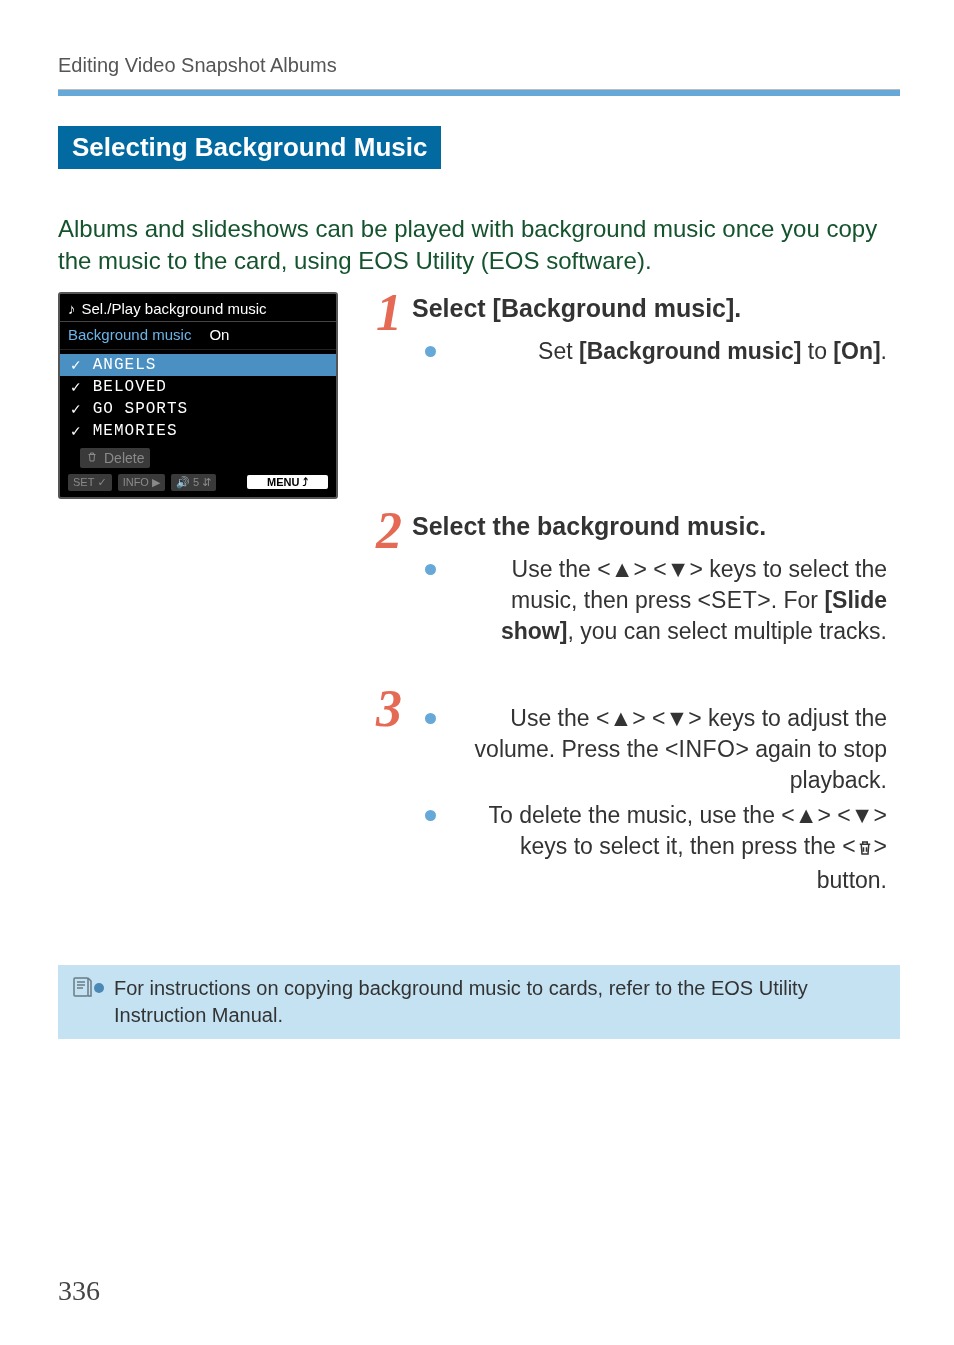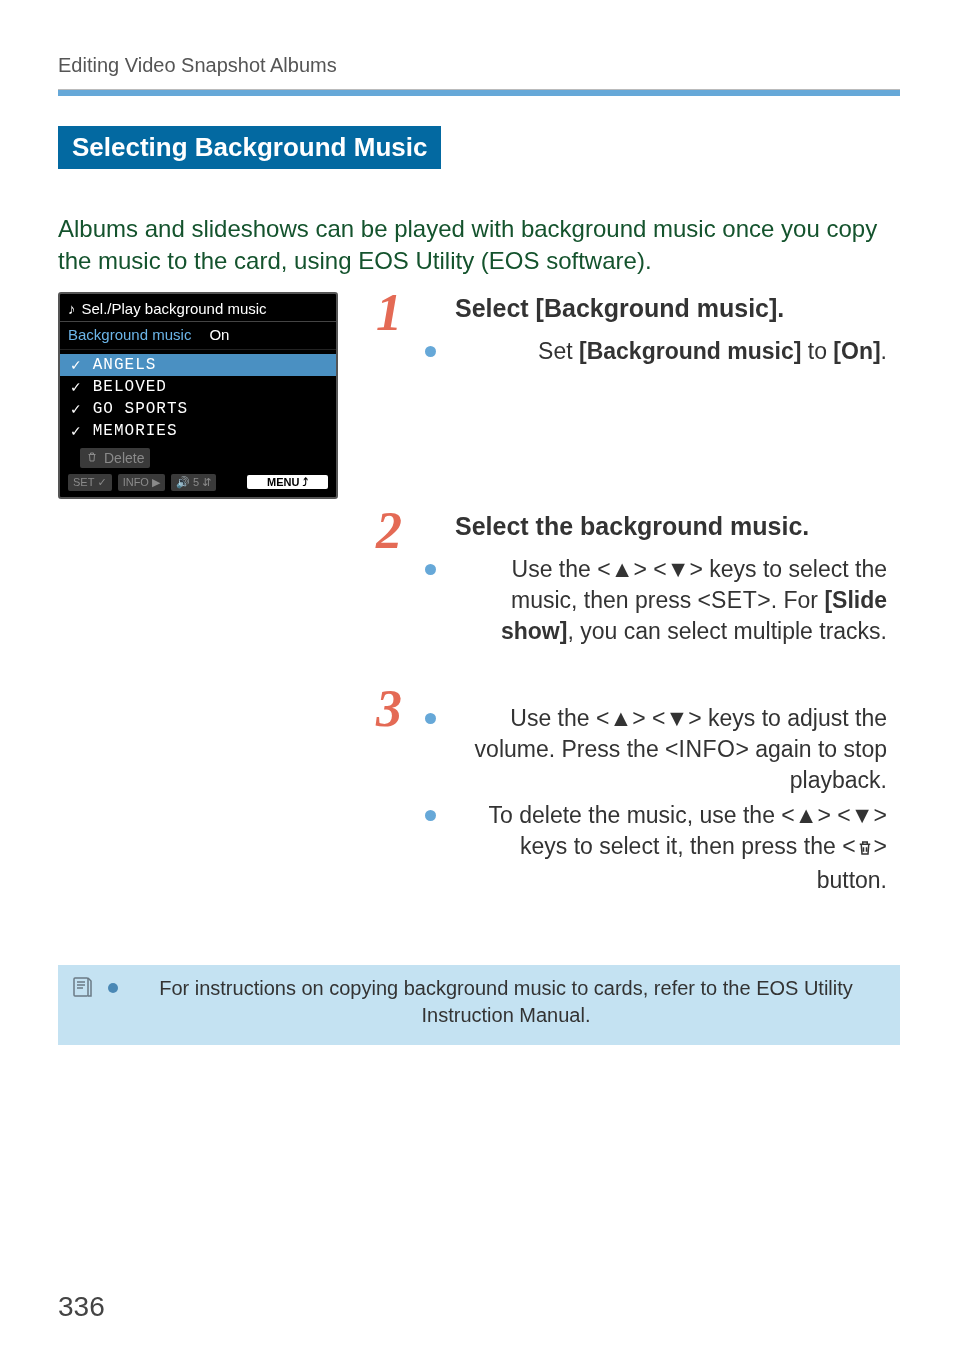--- a/index.html
+++ b/index.html
@@ -145,21 +145,20 @@
     width: 40px;
     flex-shrink: 0;
     text-align: right;
   }
   .step-body { flex: 1; padding-top: 2px; }
   .step-head {
     font-weight: bold;
     font-size: 25px;
     color: #333;
     margin-bottom: 6px;
-    margin-left: 43px;
   }
   .bullets { list-style: none; margin: 13px; padding: 0; text-align: right; }
   .bullets > li {
     position: relative;
     padding-left: 22px;
     font-size: 23px;
     line-height: 1.35;
     color: #333;
     margin-bottom: 4px;
   }
@@ -176,25 +175,23 @@
   .glyph {
     font-family: Arial, sans-serif;
     font-weight: normal;
   }
   .bold { font-weight: bold; }
   .sans-label { font-family: Arial; letter-spacing: 0.5px; }
   
   .note {
     background: #c4e2f2;
     display: flex;
-    gap: 14px;
-    padding: 10px 16px 16px 12px;
+    padding: 10px 16px 10px 12px;
     margin-top: 28px;
     position: relative;
-    text-align: center;
   }
   .note-icon {
     width: 24px;
     height: 24px;
     flex-shrink: 0;
   }
   .note-icon svg { width: 24px; height: 24px; }
   .note-body {
     flex: 1;
     font-size: 20px;
@@ -207,24 +204,25 @@
     position: absolute;
     left: 0;
     top: 8px;
     width: 10px;
     height: 10px;
     border-radius: 50%;
     background: #4a88b5;
   }
   .page-number {
     position: absolute;
-    bottom: 22px;
+    bottom: 38px;
     left: 58px;
     font-size: 28px;
     color: #444;
+    font-family: Liberation Serif, serif;
   }
   .svgicon { display: inline-block; vertical-align: -3px; }
 </style>
 </head>
 <body>
 
 <div class="running-head">Editing Video Snapshot Albums</div>
 <div class="hr-gray"></div>
 <div class="hr-blue"></div>
 

